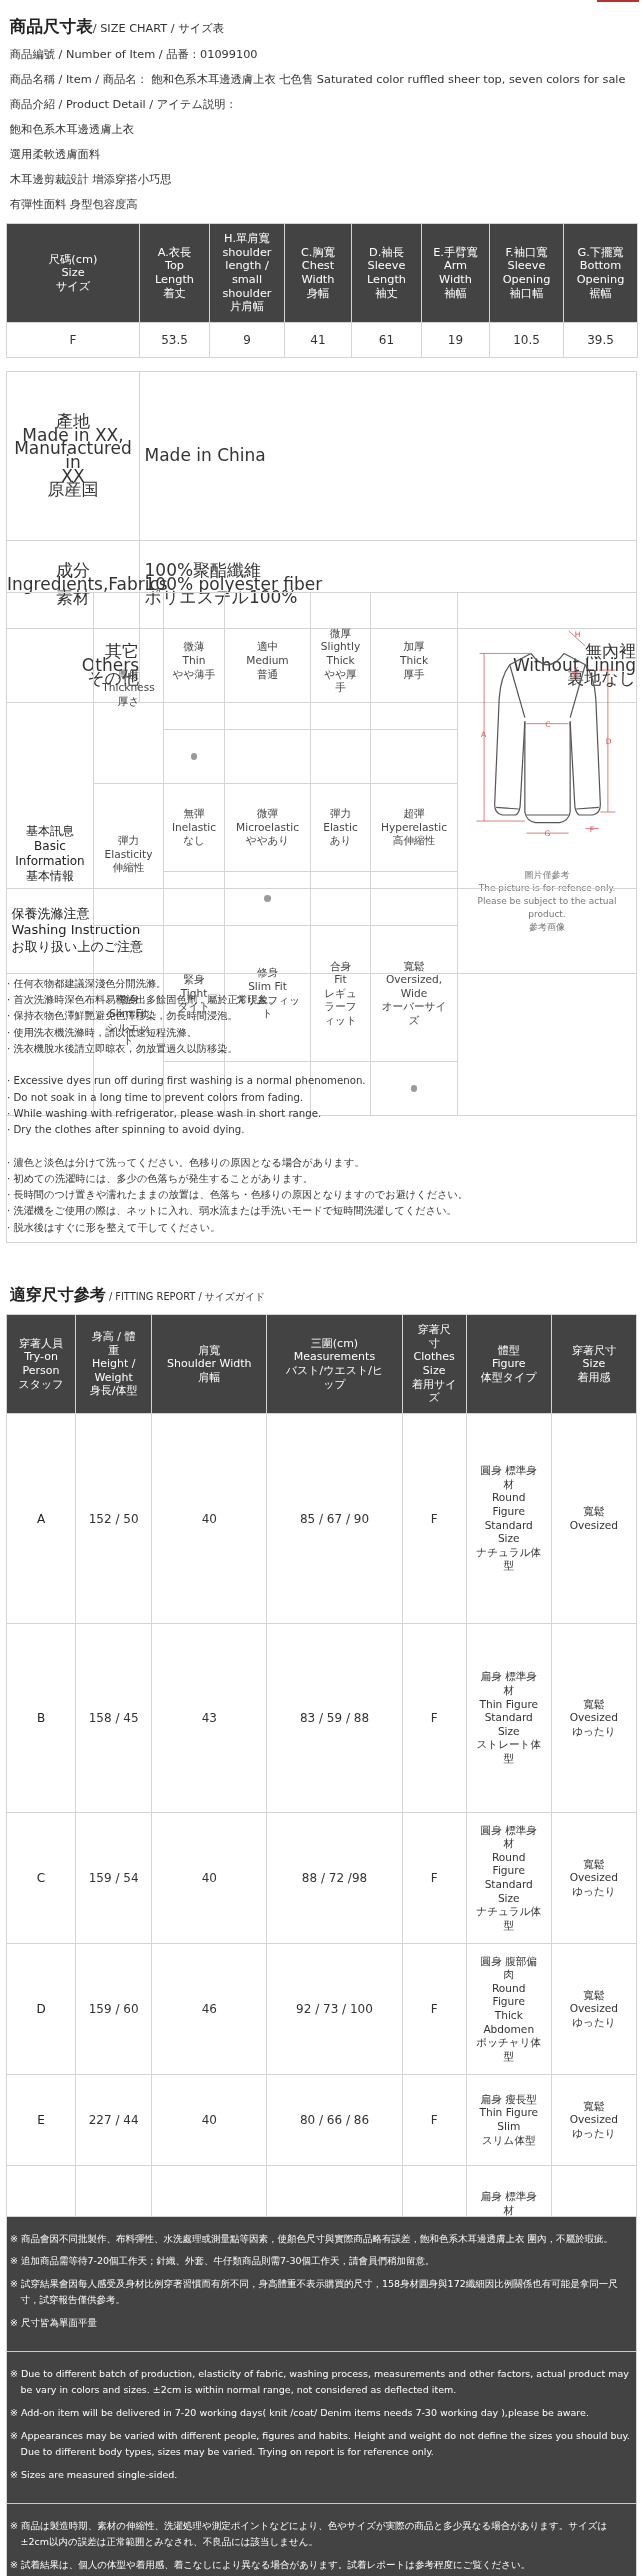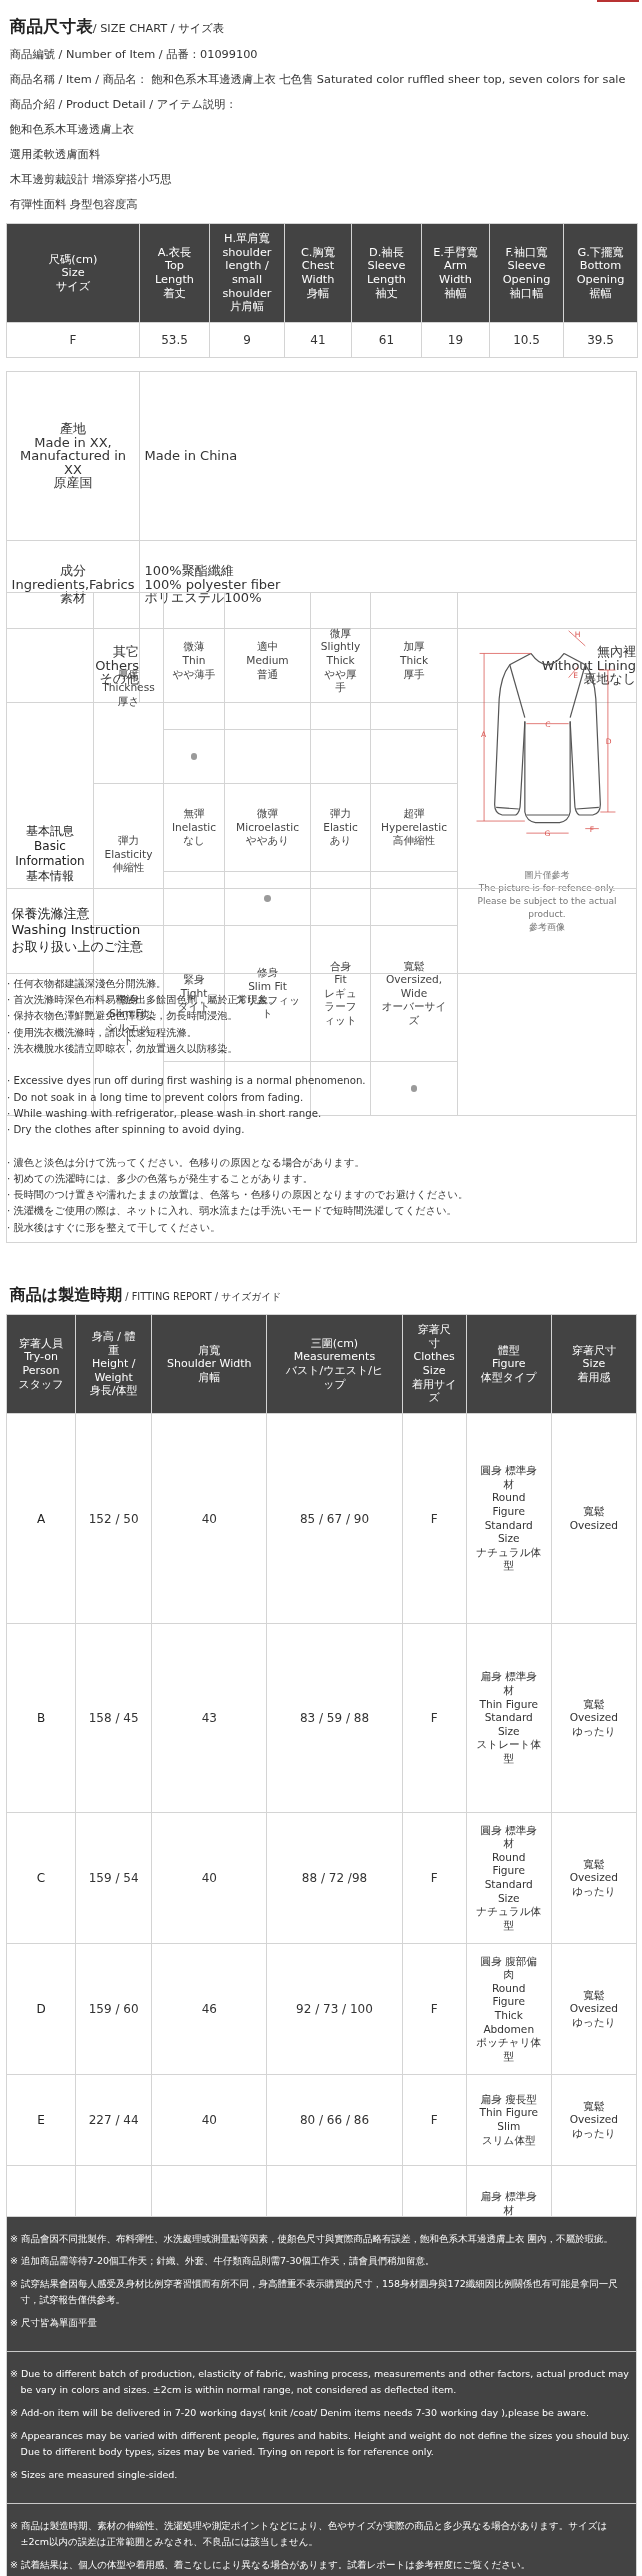--- a/index.html
+++ b/index.html
@@ -14,21 +14,21 @@
   .intro .line.wrap { line-height: 25px; }
 
   table { border-collapse: collapse; table-layout: fixed; }
   td, th { border: 0.8px solid #d4d4d4; text-align: center; vertical-align: middle; font-weight: normal; }
 
   .size-table { position: absolute; top: 223px; left: 6px; width: 631px; }
   .size-table th { background: #434343; color: #ffffff; font-size: 11.3px; line-height: 13.6px; height: 99px; border-color: #d4d4d4; }
   .size-table td { font-size: 12px; color: #333; height: 35px; }
 
   .material-table { position: absolute; top: 371px; left: 6px; width: 631px; }
-  .material-table td { font-size: 13px; line-height: 13.6px; color: #333; }
+  .material-table td { font-size: 17px; line-height: 13.6px; color: #333; }
   .material-table td.label { width: 133px; text-align: center; }
   .material-table td.value { text-align: left; padding-left: 4.5px; }
   .material-table tr.r1 td { height: 169px; }
   .material-table tr.r2 td { height: 88px; }
   .material-table tr.r3 td { height: 74px; text-align: right; }
 
   .basic-table { position: absolute; top: 592px; left: 6px; width: 631px; }
   .basic-table td { font-size: 10.6px; line-height: 13.6px; color: #444; }
   .basic-table td.main-label { font-size: 12px; color: #222; line-height: 15px; }
   .basic-table td.dotcell { height: 54px; }
@@ -225,21 +225,21 @@
 <div class="wash-box">
   <div class="wash-head">保養洗滌注意<br>Washing Instruction<br>お取り扱い上のご注意</div>
   <div class="wash-body">
     <div class="group">· 任何衣物都建議深淺色分開洗滌。<br>· 首次洗滌時深色布料易釋於出多餘固色劑，屬於正常現象。<br>· 保持衣物色澤鮮艷避免色澤移染，勿長時間浸泡。<br>· 使用洗衣機洗滌時，請以低速短程洗滌。<br>· 洗衣機脫水後請立即晾衣，勿放置過久以防移染。</div>
     <div class="group">· Excessive dyes run off during first washing is a normal phenomenon.<br>· Do not soak in a long time to prevent colors from fading.<br>· While washing with refrigerator, please wash in short range.<br>· Dry the clothes after spinning to avoid dying.</div>
     <div class="group">· 濃色と淡色は分けて洗ってください。色移りの原因となる場合があります。<br>· 初めての洗濯時には、多少の色落ちが発生することがあります。<br>· 長時間のつけ置きや濡れたままの放置は、色落ち・色移りの原因となりますのでお避けください。<br>· 洗濯機をご使用の際は、ネットに入れ、弱水流または手洗いモードで短時間洗濯してください。<br>· 脱水後はすぐに形を整えて干してください。</div>
   </div>
 </div>
 
 <div class="fit-title">
-  <span class="big">商品は製造時期</span><span class="small"> / FITTING REPORT / サイズガイド</span>
+  <span class="big">適穿尺寸參考</span><span class="small"> / FITTING REPORT / サイズガイド</span>
 </div>
 
 <table class="fit-table">
   <colgroup>
     <col style="width:69px">
       <col style="width:76px">
       <col style="width:115px">
       <col style="width:135px">
     <col style="width:64px">
       <col style="width:85px">

